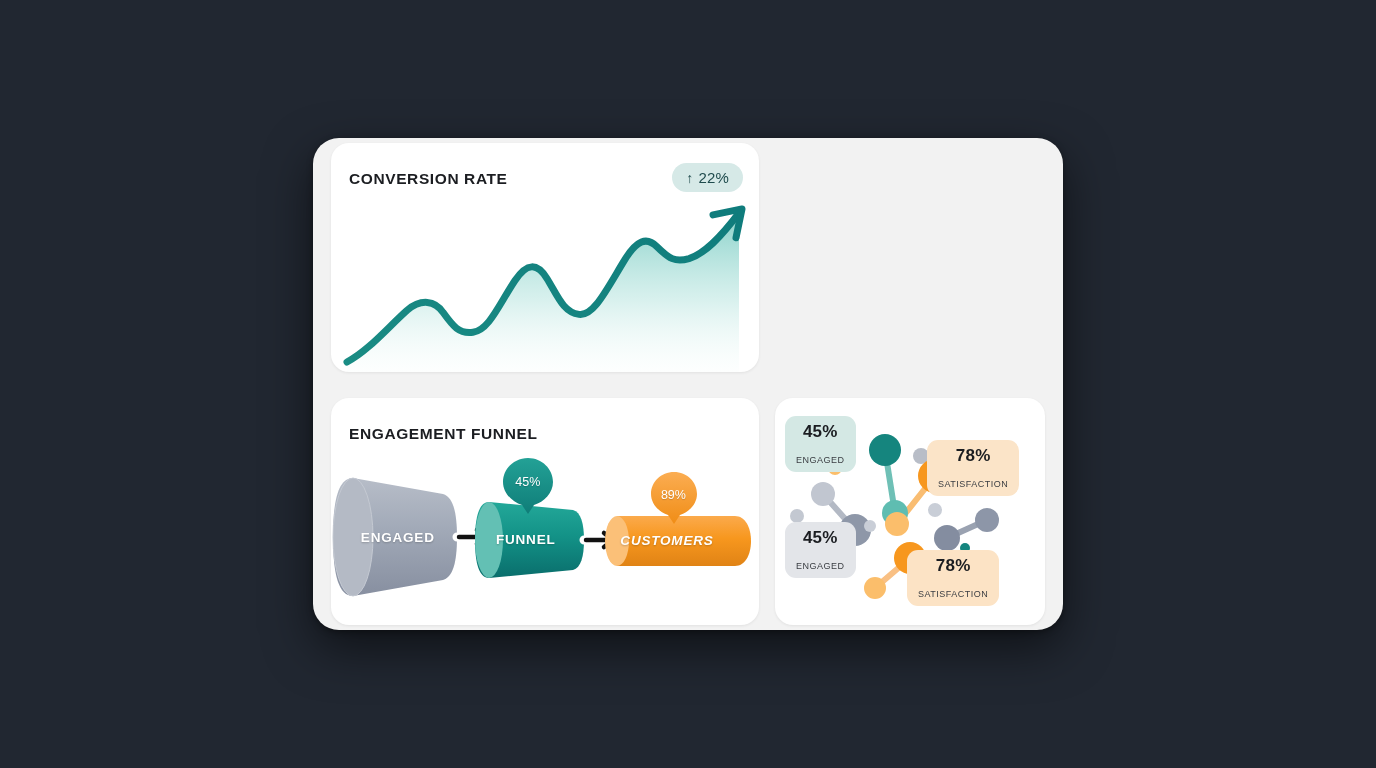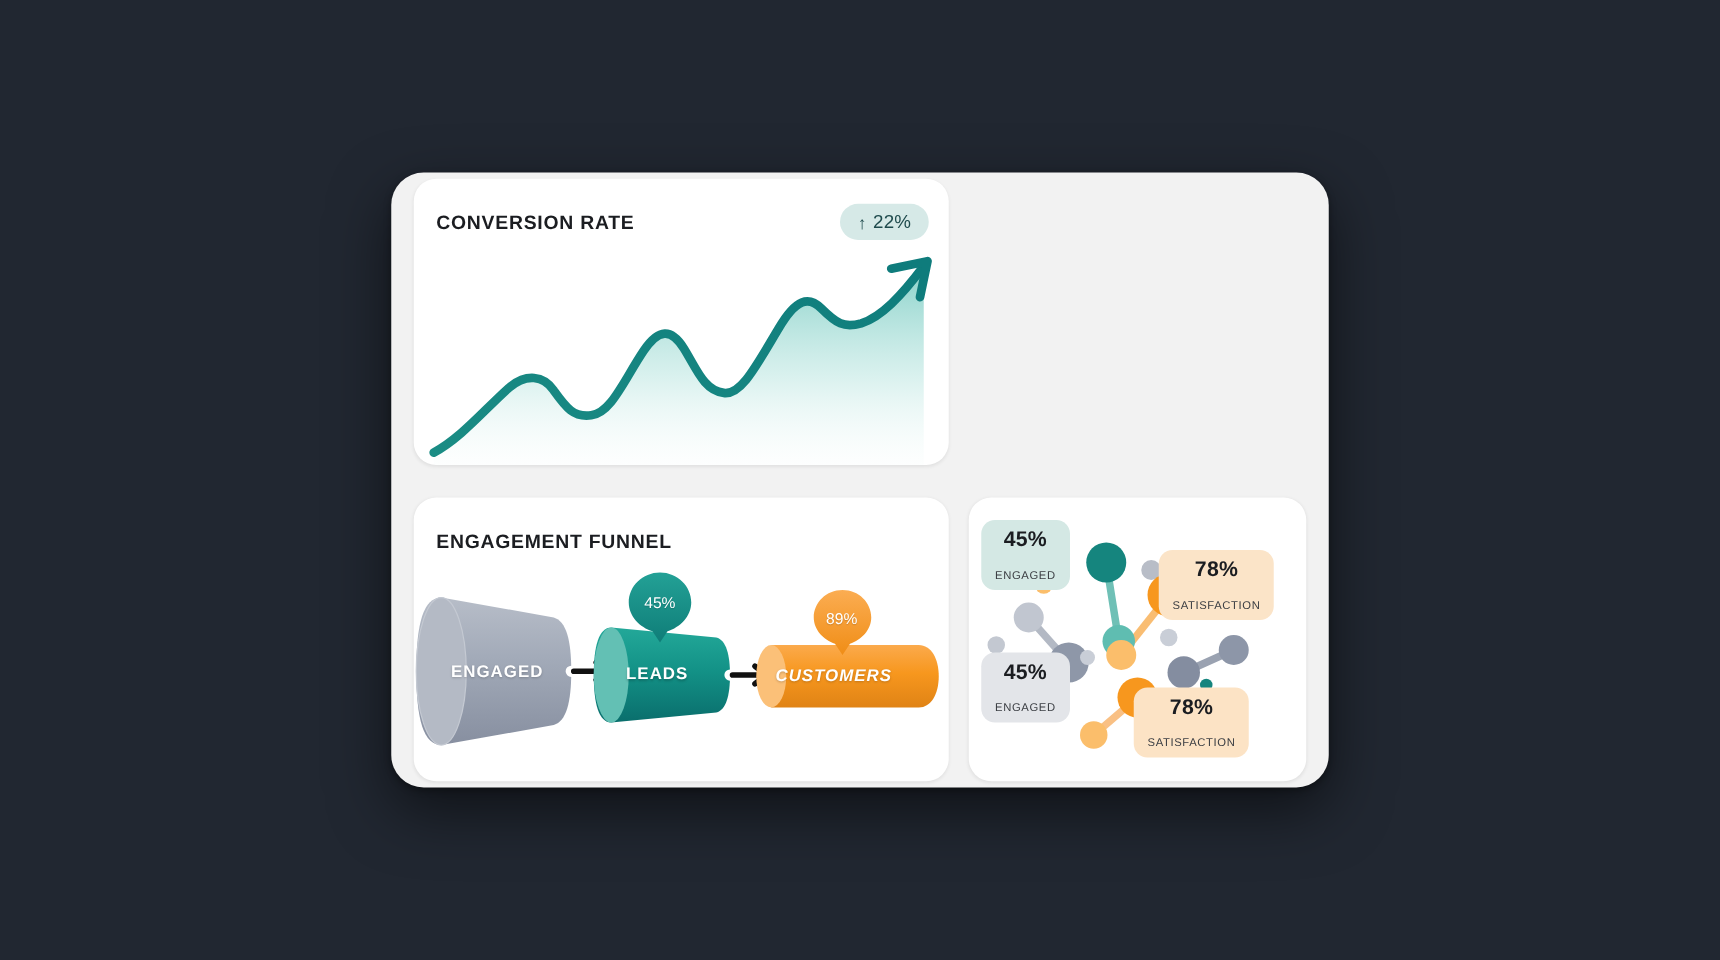--- a/index.html
+++ b/index.html
@@ -273,21 +273,21 @@
                    C213,52 222,43 222,32 C222,19 211,8 197,8 Z" fill="url(#pinTeal)"></path>
         </g>
 
         <g>
           <path d="M343,22 C330,22 320,32 320,44 C320,54 328,62 337,65 L343,74 L349,65
                    C358,62 366,54 366,44 C366,32 356,22 343,22 Z" fill="url(#pinOrange)"></path>
         </g>
       </svg>
 
       <div class="funnel-label" style="left:15.6%; top:49.5%;">ENGAGED</div>
-      <div class="funnel-label" style="left:45.5%; top:51%;">LEADS</div>
+      <div class="funnel-label" style="left:45.5%; top:51%;">FUNNEL</div>
       <div class="funnel-label" style="left:78.5%; top:51.5%;font-style:italic;">CUSTOMERS</div>
 
       <div class="pin-label" style="left:46%; top:18.5%;">45%</div>
       <div class="pin-label" style="left:80%; top:25.5%;">89%</div>
     </div>
   </div>
 
   <div class="card" id="card-network">
     <div class="network-wrap">
       <svg viewBox="0 0 270 227" preserveAspectRatio="none">

